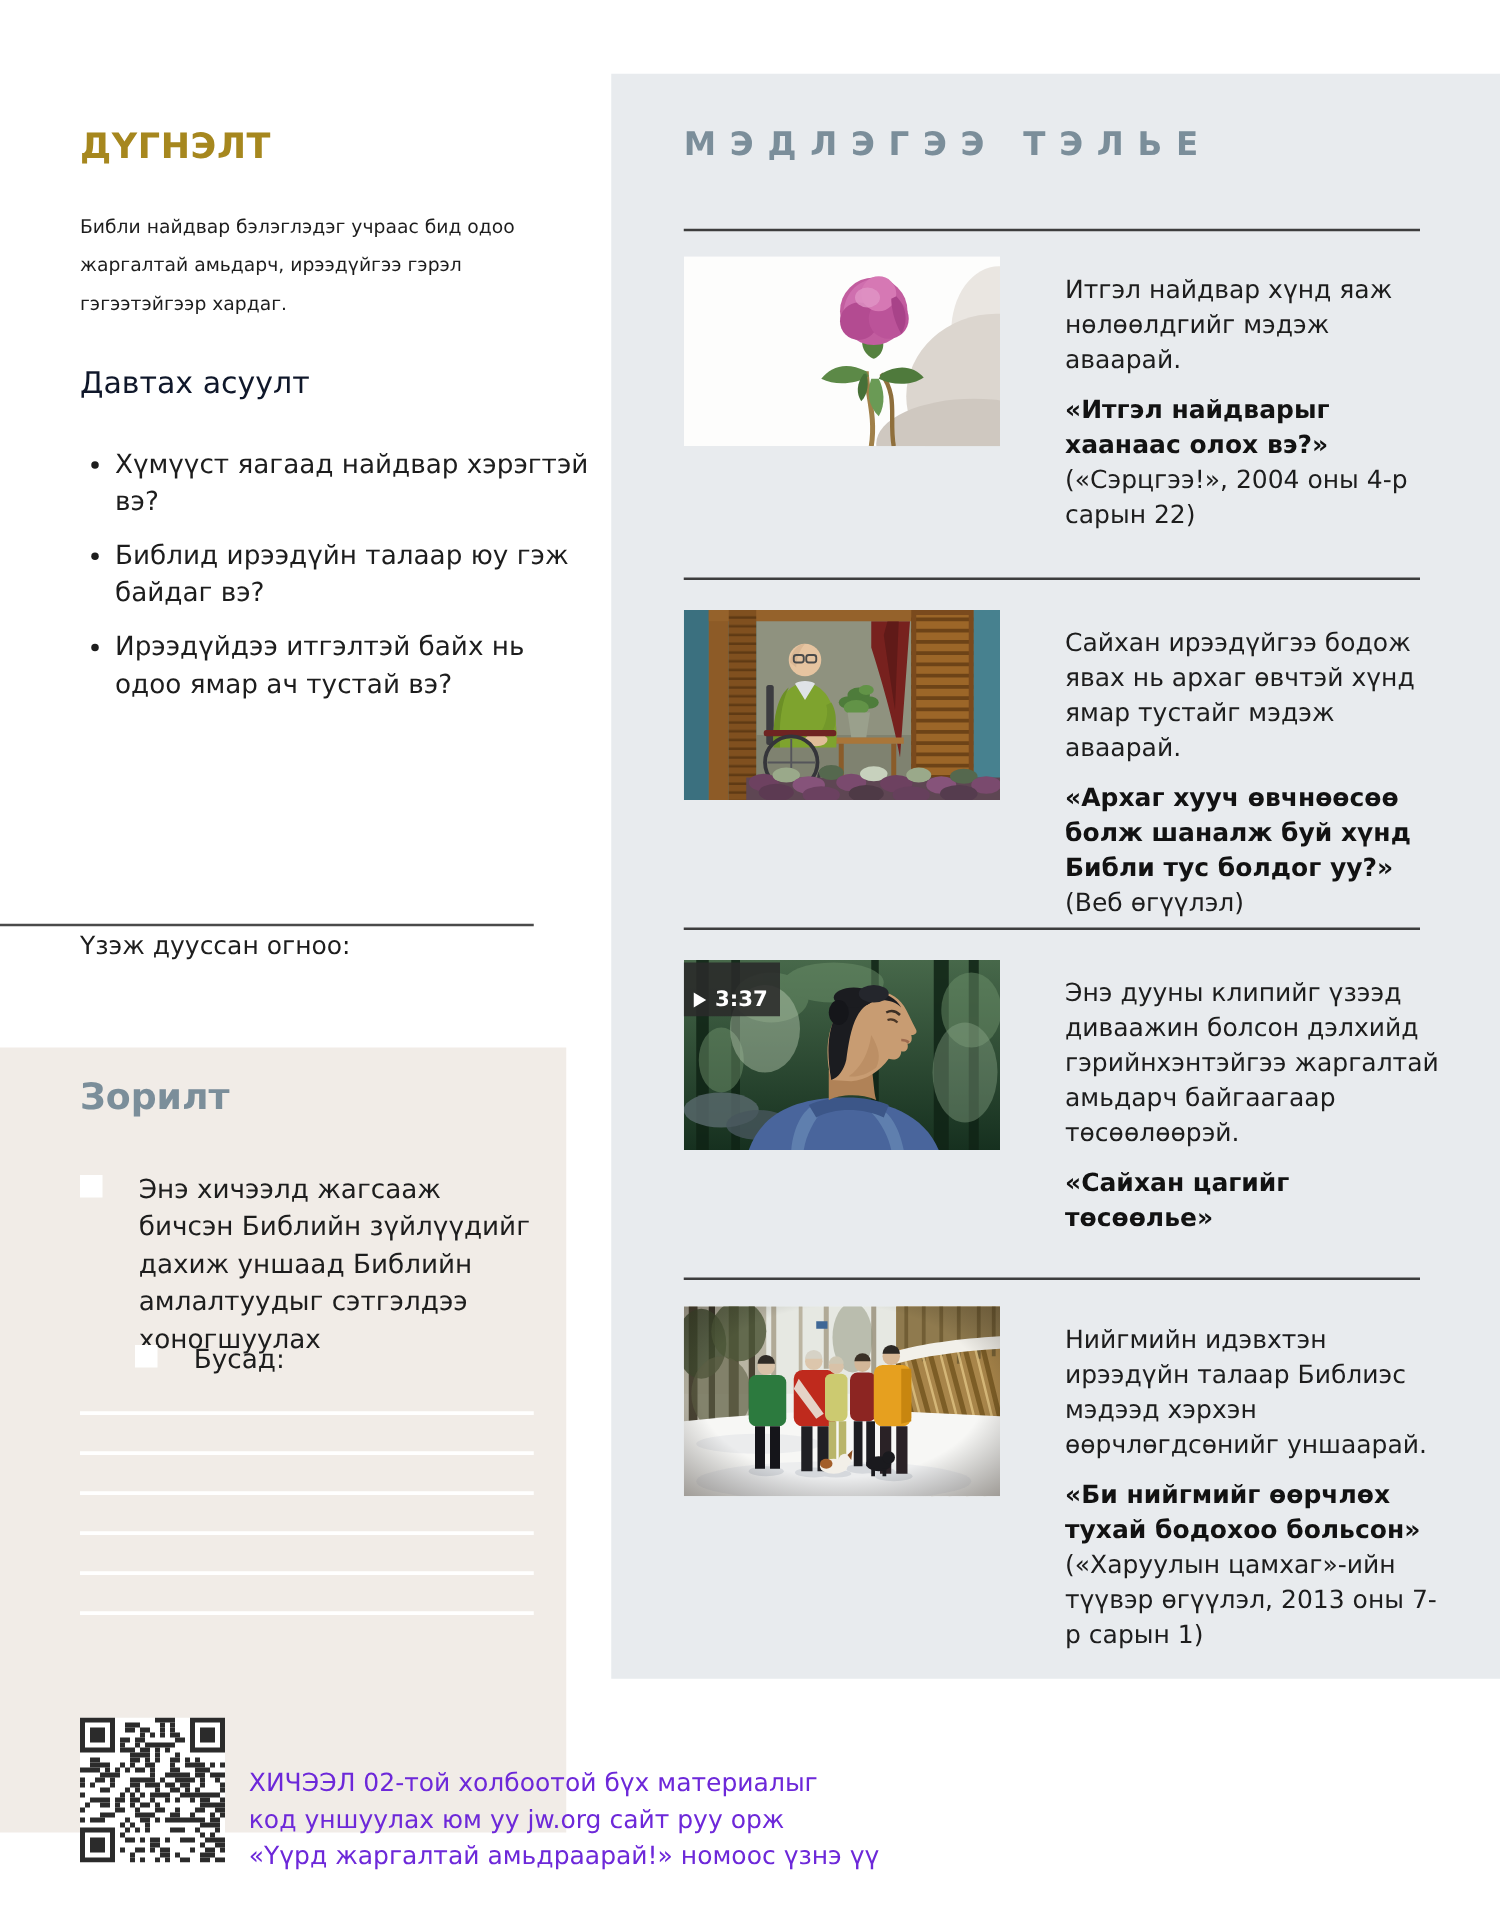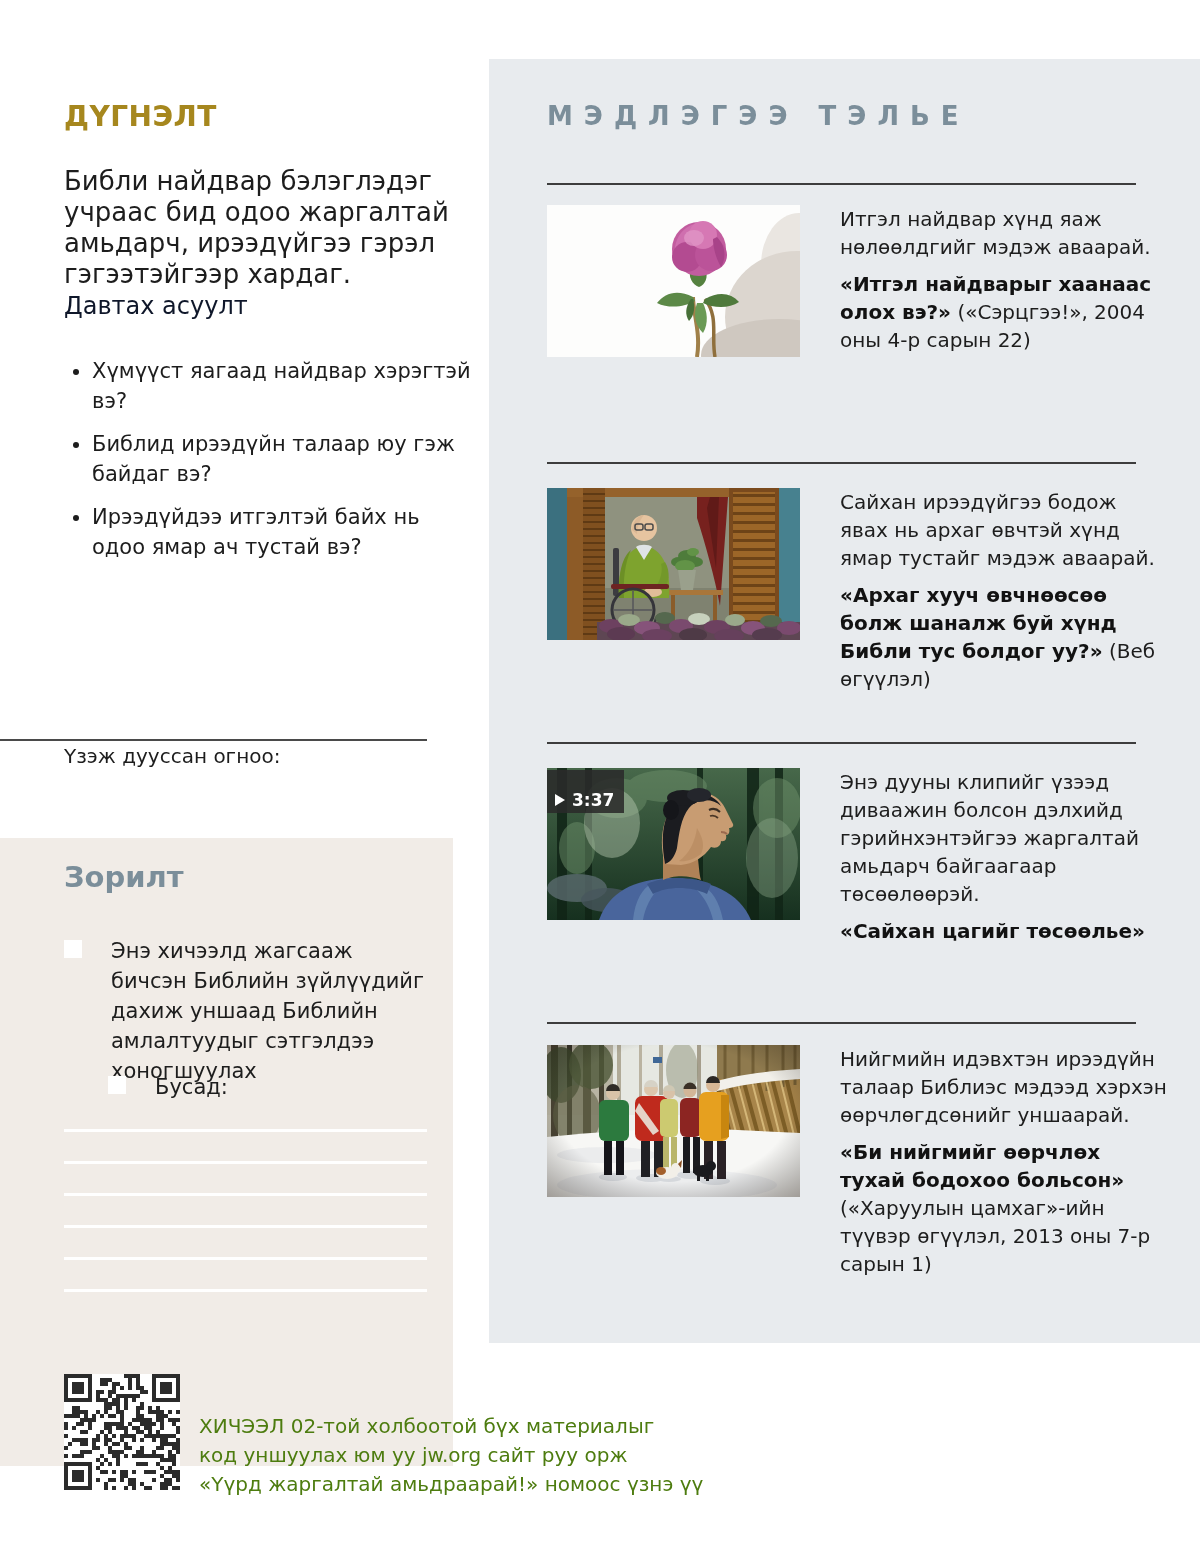--- a/index.html
+++ b/index.html
@@ -2,21 +2,21 @@
 <html><head>
 <meta charset="utf-8">
 <style>
   html,body{margin:0;padding:0;background:#ffffff;}
   .page{
     position:relative;width:1200px;height:1543px;background:#ffffff;
     font-family:"DejaVu Sans","Liberation Sans",sans-serif;color:#1f1f1f;overflow:hidden;
   }
   
   .conclusion-title{position:absolute;left:64px;top:100px;margin:0;font-size:28px;font-weight:bold;color:#a6871e;letter-spacing:.5px;}
-  .conclusion-text{position:absolute;left:64px;top:166px;width:396px;margin:0;font-size:26px;line-height:31px;color:#1d1d1d;}
+  .conclusion-text{position:absolute;left:64px;top:166px;width:396px;margin:0;font-size:15px;line-height:31px;color:#1d1d1d;}
   .review-title{position:absolute;left:64px;top:292px;margin:0;font-size:24px;font-weight:400;color:#0f172a;}
   .review-list{position:absolute;left:64px;top:356px;width:380px;margin:0;padding:0 0 0 28px;font-size:21px;line-height:30px;color:#1d1d1d;}
   .review-list li{margin-bottom:13px;}
   .left-rule{position:absolute;left:0;top:739px;width:427px;height:0;border:none;border-top:2px solid #4a4a4a;margin:0;}
   .date-label{position:absolute;left:64px;top:744px;margin:0;font-size:20px;color:#1d1d1d;}
   .goal-box{position:absolute;left:0;top:838px;width:453px;height:628px;background:#f1ece7;}
   .goal-title{position:absolute;left:64px;top:22px;margin:0;font-size:29px;font-weight:600;color:#7b8e9a;}
   .goal-row{position:absolute;left:64px;display:flex;gap:29px;width:360px;}
   .goal-row.row1{top:98px;}
   .goal-row.row2{top:234px;padding-left:44px;}
@@ -29,27 +29,27 @@
   .panel-title{position:absolute;left:58px;top:42px;margin:0;font-size:26px;font-weight:bold;color:#7b8e9a;letter-spacing:11px;white-space:nowrap;}
   .item-sep{position:absolute;left:58px;width:589px;height:0;border:none;border-top:2px solid #3d3d3d;margin:0;}
   .sep0{top:124px;} .sep1{top:403px;} .sep2{top:683px;} .sep3{top:963px;}
   .study-item{position:absolute;left:58px;width:620px;display:flex;gap:40px;}
   .it0{top:146px;} .it1{top:429px;justify-content:center;} .it2{top:709px;} .it3{top:986px;}
   .thumb{position:relative;flex:0 0 253px;width:253px;height:152px;overflow:hidden;}
   .thumb svg{display:block;}
   .duration-badge{position:absolute;left:0;top:2px;display:flex;align-items:center;gap:7px;background:rgba(42,42,42,.88);color:#ffffff;padding:20px 10px 3px 8px;font-size:17px;font-weight:bold;}
   .play-tri{width:0;height:0;border-left:10px solid #ffffff;border-top:6px solid transparent;border-bottom:6px solid transparent;}
   .item-text{width:330px;font-size:20px;line-height:28px;color:#1d1d1d;}
-  .item-text p{margin:0;}
+  .item-text p{margin:12px;}
   .item-text .title-p{margin-top:9px;}
   .link-title{font-weight:bold;color:#121212;}
   .item-source{color:#1d1d1d;}
   
   .qr{position:absolute;left:64px;top:1374px;width:116px;height:116px;}
-  .footer-text{position:absolute;left:199px;top:1412px;font-size:20px;line-height:29px;color:#4d7c0f;font-weight:500;width:620px;}
+  .footer-text{position:absolute;left:199px;top:1412px;font-size:20px;line-height:29px;color:#6d28d9;font-weight:500;width:620px;}
 </style>
 </head>
 <body>
 
 <div class="page">
 
   <h1 class="conclusion-title">ДҮГНЭЛТ</h1>
   <p class="conclusion-text">Библи найдвар бэлэглэдэг учраас бид одоо жаргалтай амьдарч, ирээдүйгээ гэрэл гэгээтэйгээр хардаг.</p>
 
   <h2 class="review-title">Давтах асуулт</h2>

